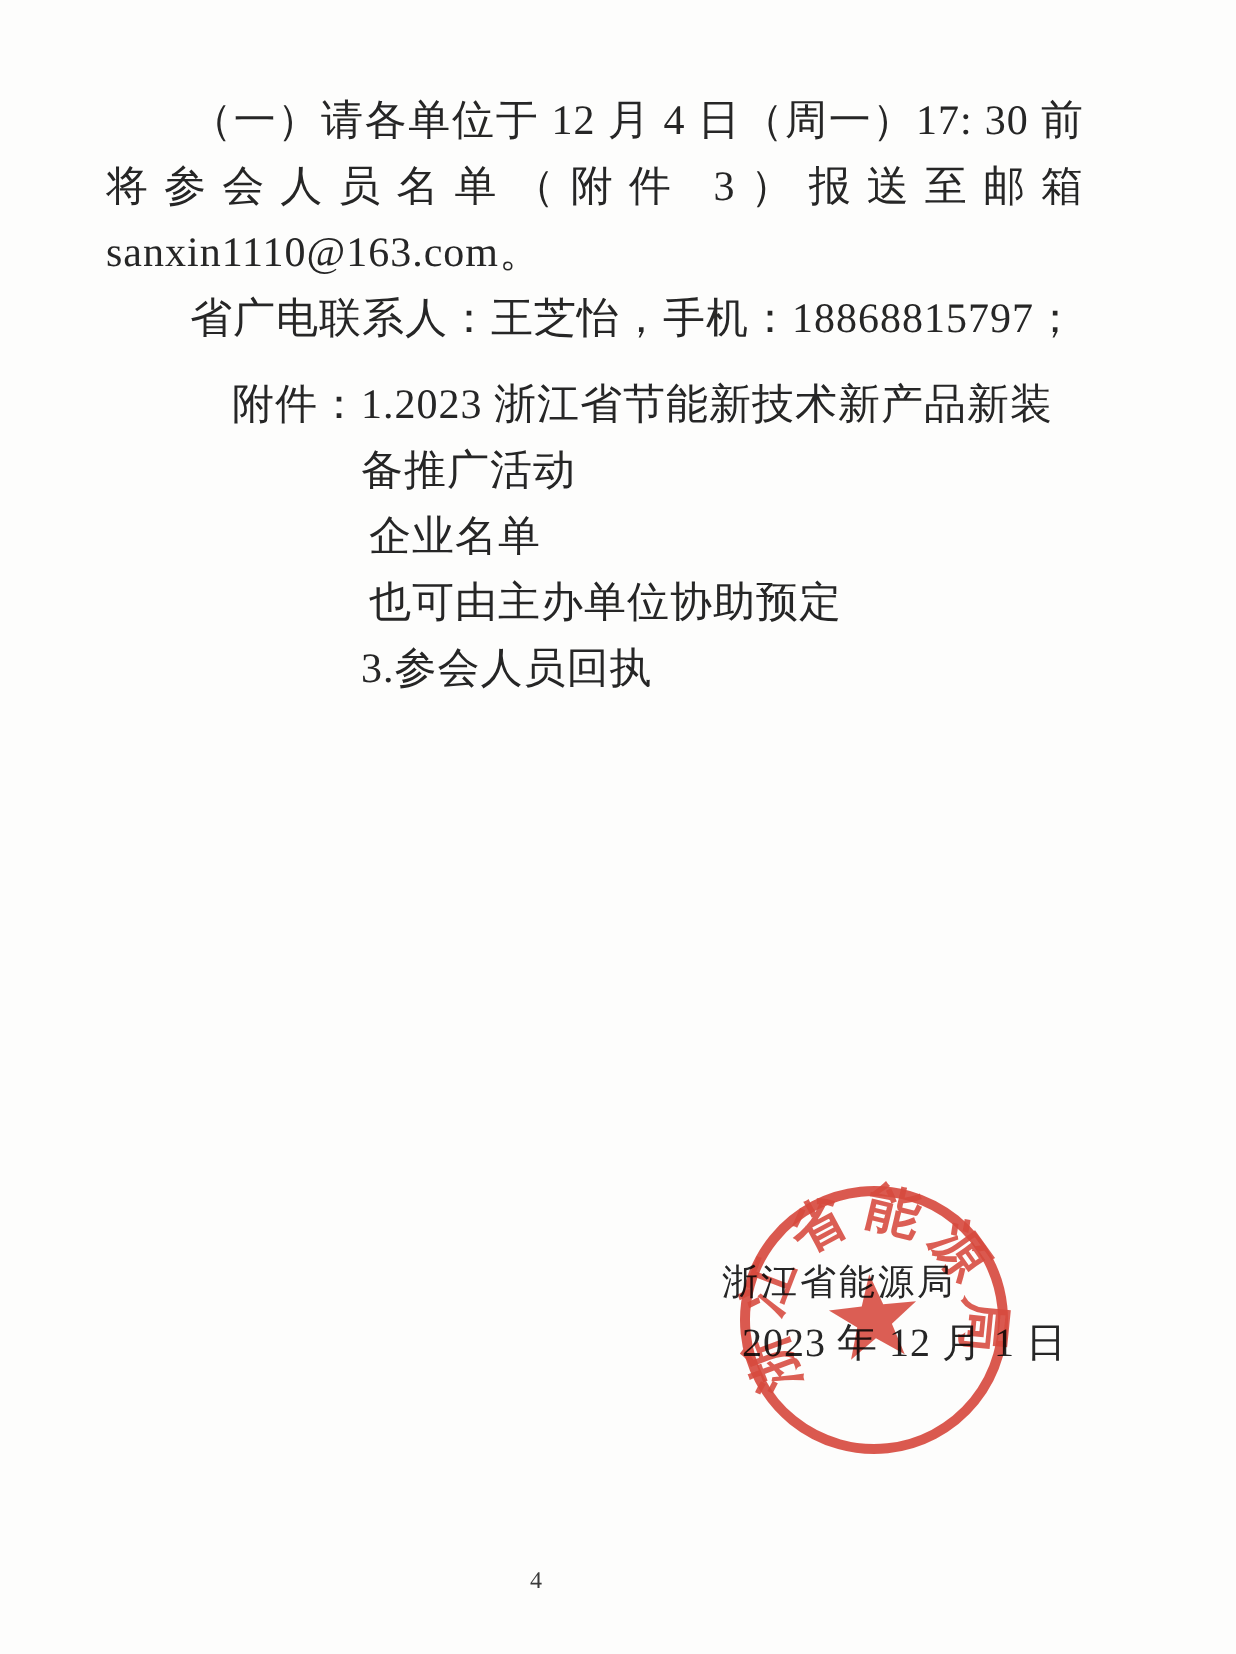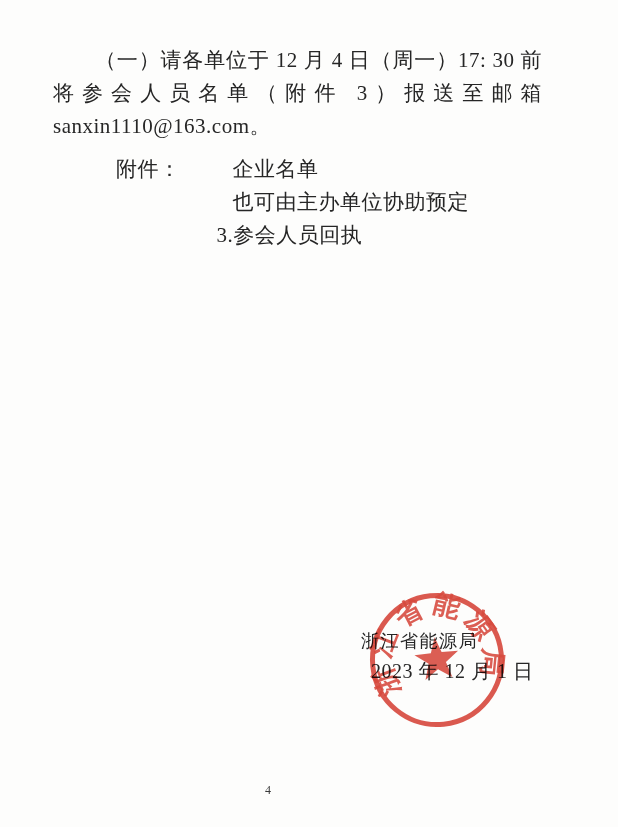--- a/index.html
+++ b/index.html
@@ -30,31 +30,30 @@
   .body-text p {
     margin: 0;
     text-indent: 2em;
   }
   .attachments {
     margin-top: 10px;
     margin-left: 63px;
     display: flex;
     text-align: left;
     letter-spacing: 0.5px;
-    gap: 36px;
   }
   .att-label {
     white-space: nowrap;
     flex: 0 0 auto;
   }
   .att-items {
     flex: 1 1 auto;
   }
   .att-cont {
-    margin-left: 16px;
+    margin-left: 4px;
   }
   .sig-org {
     position: absolute;
     left: 361px;
     top: 629px;
     font-size: 18px;
     letter-spacing: 1.5px;
     white-space: nowrap;
   }
   .sig-date {
@@ -109,25 +108,27 @@
     color: #3a3a3a;
   }
 </style>
 </head>
 <body>
 
 <div class="page">
 
   <div class="body-text">
     <p>（一）请各单位于 12 月 4 日（周一）17: 30 前将参会人员名单（附件 3）报送至邮箱 sanxin1110@163.com。</p>
+    <p>省广电联系人：王芝怡，手机：18868815797；</p>
 
     <div class="attachments">
       <span class="att-label">附件：</span>
       <div class="att-items">
         <div class="att-item">
+          <div>1.2023 浙江省节能新技术新产品新装备推广活动</div>
           <div class="att-cont">企业名单</div>
         </div>
         <div class="att-item">
           <div class="att-cont">也可由主办单位协助预定</div>
         </div>
         <div class="att-item">
           <div>3.参会人员回执</div>
         </div>
       </div>
     </div>

